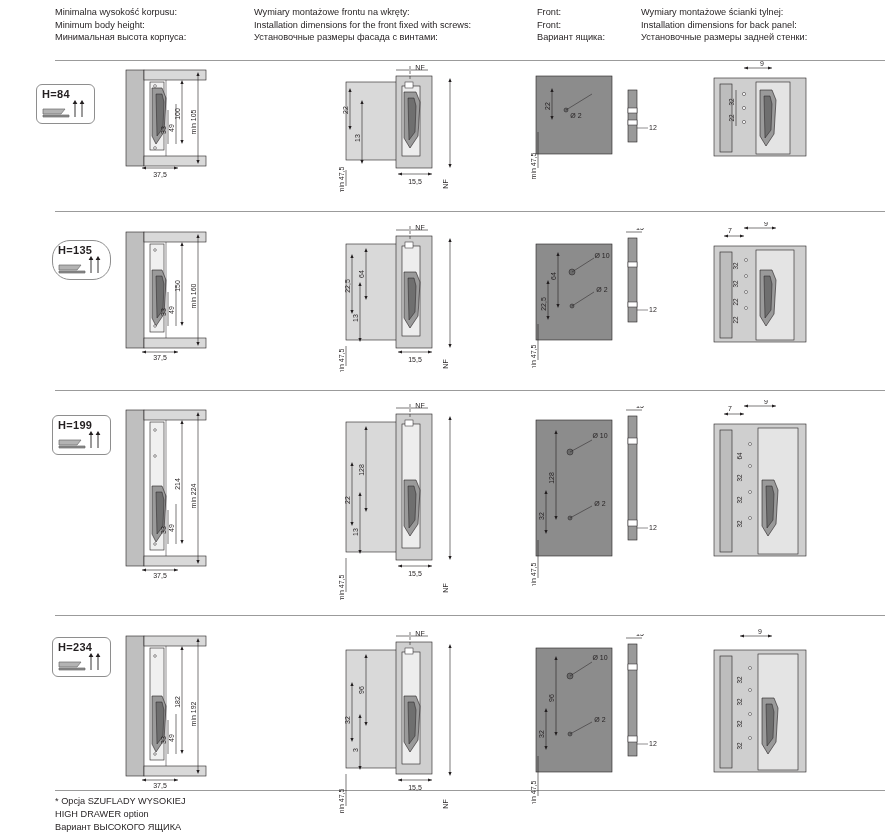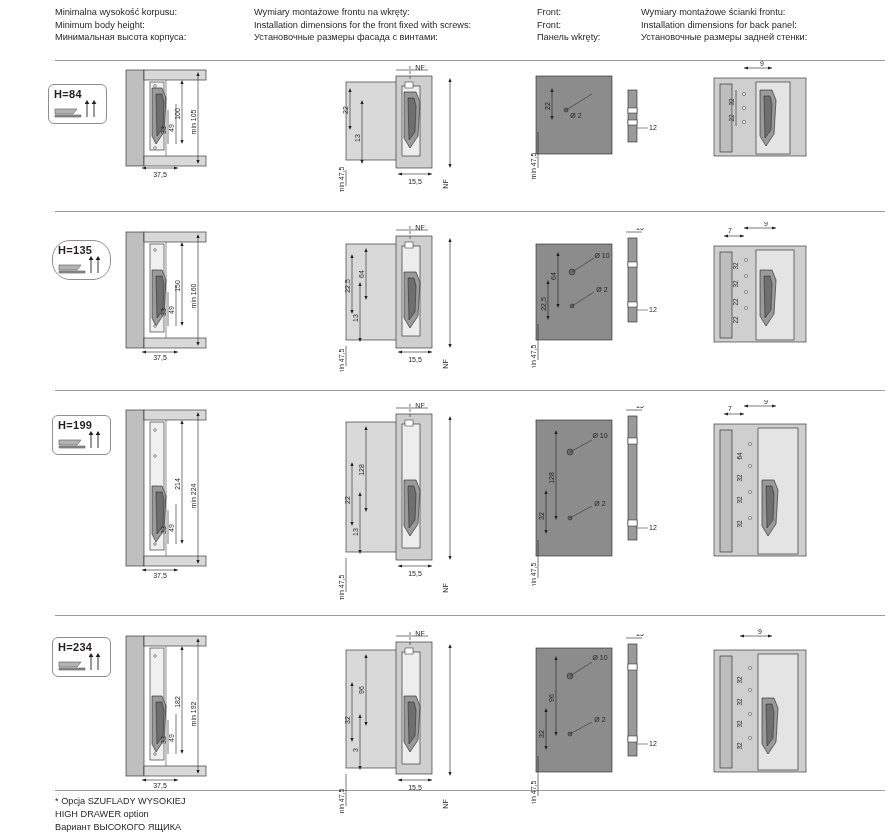--- a/index.html
+++ b/index.html
@@ -87,32 +87,32 @@
 <div class="page">
 
   <div class="col-head c2">Wymiary montażowe frontu na wkręty:
 Installation dimensions for the front fixed with screws:
 Установочные размеры фасада с винтами:</div>
   <div class="col-head c1">Minimalna wysokość korpusu:
 Minimum body height:
 Минимальная высота корпуса:</div>
   <div class="col-head c3">Front:
 Front:
-Панель wkręty:</div>
-  <div class="col-head c4">Wymiary montażowe ścianki frontu:
+Вариант ящика:</div>
+  <div class="col-head c4">Wymiary montażowe ścianki tylnej:
 Installation dimensions for back panel:
 Установочные размеры задней стенки:</div>
 
   <div class="hr" style="top:60px"></div>
   <div class="hr" style="top:211px"></div>
   <div class="hr" style="top:390px"></div>
   <div class="hr" style="top:615px"></div>
   <div class="hr" style="top:790px"></div>
 
-  <div class="hbadge" style="left:48px; top:84px;">
+  <div class="hbadge" style="left:36px; top:84px;">
     <div class="htxt">H=84</div>
     <svg class="hglyph" width="50" height="22" viewBox="0 0 50 22">
       <path d="M2 16 L20 16 L24 11 L2 11 Z" fill="#b3b3b3" stroke="#6b6b6b" stroke-width="0.7"></path>
       <path d="M2 19 L28 19 L28 17 L2 17 Z" fill="#8c8c8c" stroke="#6b6b6b" stroke-width="0.7"></path>
       <line x1="34" y1="19" x2="34" y2="4" stroke="#231f20" stroke-width="0.9"></line>
       <path d="M34 2 L31.6 6 L36.4 6 Z" fill="#231f20"></path>
       <line x1="41" y1="19" x2="41" y2="4" stroke="#231f20" stroke-width="0.9"></line>
       <path d="M41 2 L38.6 6 L43.4 6 Z" fill="#231f20"></path>
     </svg>
   </div>

